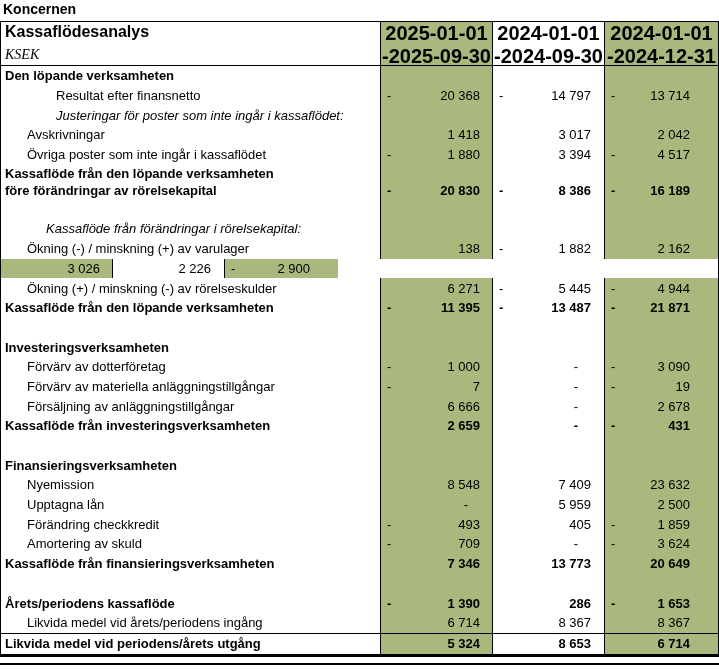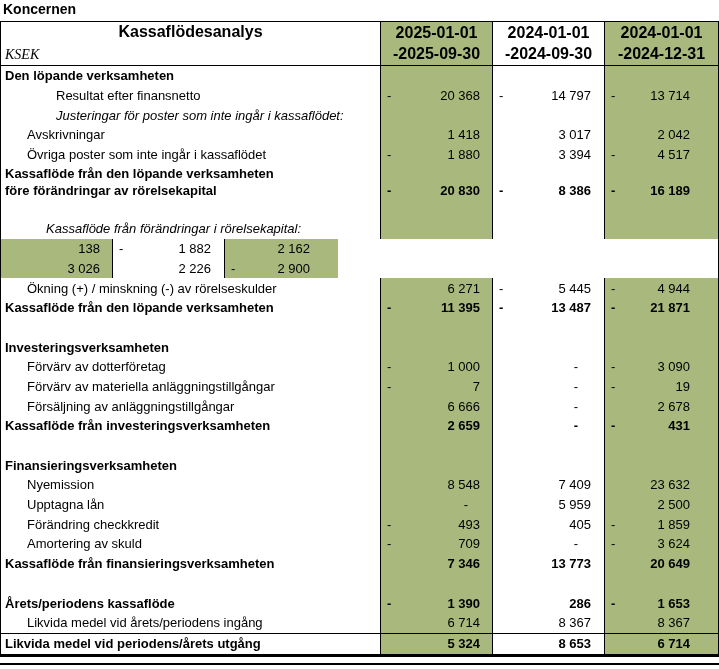--- a/index.html
+++ b/index.html
@@ -9,24 +9,24 @@
 
   .page-title { position:absolute; left:3px; top:1px; font-size:14px; font-weight:bold; }
 
   .cf-table { position:absolute; left:0; top:21px; width:719px;
               border:1px solid #000; border-bottom:3px solid #000; background:#fff; }
 
   
   .thead { display:flex; height:44px; border-bottom:1px solid #000; }
   .hcell-a { width:380px; border-right:1px solid #000; padding:1px 4px 2px 4px;
              display:flex; flex-direction:column; justify-content:space-between; }
-  .ht1 { font-size:16px; font-weight:bold;text-align:center; }
+  .ht1 { font-size:16px; font-weight:bold; }
   .ht2 { font-size:14px; font-style:italic;font-family:Liberation Serif, serif; }
   .hcell { display:flex; flex-direction:column; justify-content:space-around;
-           text-align:center; font-weight:bold; font-size:16px; border-right:1px solid #000; }
+           text-align:center; font-weight:bold; font-size:20px; border-right:1px solid #000; }
   .hcell.b { width:112px; } .hcell.c { width:112px; } .hcell.d { width:113px; border-right:none; }
 
   .green { background: var(--hl, #a9b97e); }
 
   
   .row { display:flex; height:19.7px; font-size:13px; }
   .row.compact { height:17.5px; }
   .row.final { height:21.5px; border-top:1px solid #000; }
   .cell-a { width:380px; border-right:1px solid #000; display:flex; align-items:center;
             padding-left:4px; white-space:nowrap; overflow:hidden; }
@@ -162,20 +162,21 @@
           <div class="cell c"></div>
           <div class="cell d green"></div>
         </div>
         <div class="row note">
           <div class="cell-a">Kassaflöde från förändringar i rörelsekapital:</div>
           <div class="cell b green"></div>
           <div class="cell c"></div>
           <div class="cell d green"></div>
         </div>
         <div class="row item">
+          <div class="cell-a">Ökning (-) / minskning (+) av varulager</div>
           <div class="cell b green">
             <span class="sign"></span>
             <span class="num">138</span>
           </div>
           <div class="cell c">
             <span class="sign">-</span>
             <span class="num">1 882</span>
           </div>
           <div class="cell d green">
             <span class="sign"></span>

